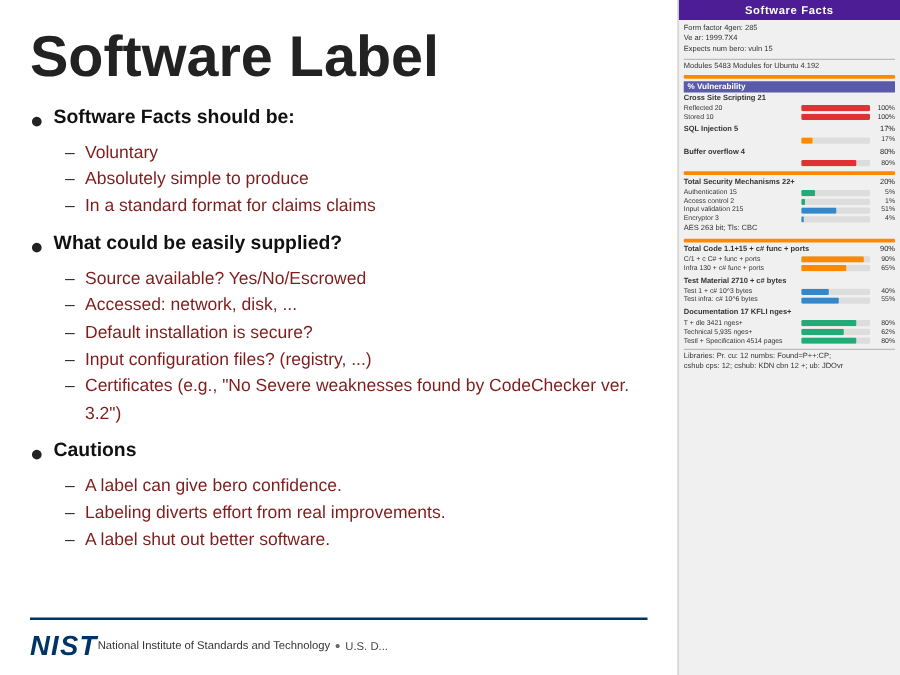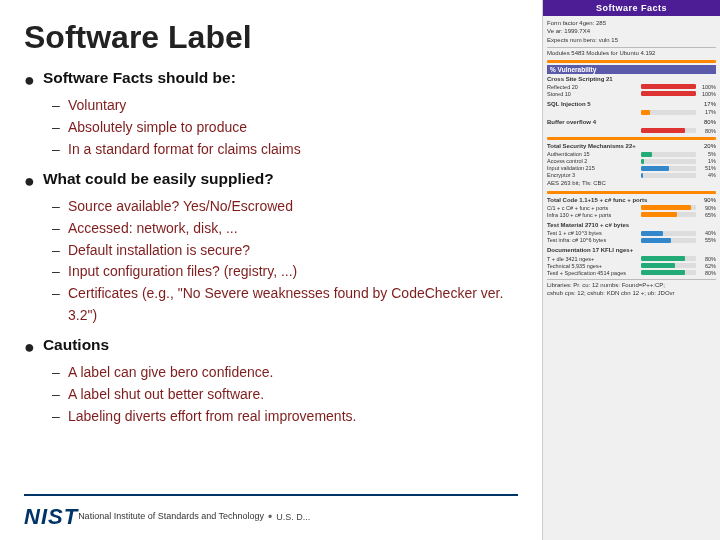--- a/index.html
+++ b/index.html
@@ -16,21 +16,21 @@
     
     .left-panel {
       flex: 1;
       padding: 20px 24px 10px 24px;
       display: flex;
       flex-direction: column;
       justify-content: flex-start;
     }
 
     .slide-title {
-      font-size: 32px;
+      font-size: 46px;
       font-weight: bold;
       color: #222;
       margin-bottom: 14px;
       line-height: 1.1;
     }
 
     .bullet-section {
       margin-bottom: 10px;
     }
 
@@ -252,22 +252,22 @@
     </ul>
   </div>
 
   <div class="bullet-section">
     <div class="main-bullet">
       <span class="dot">●</span>
       <span>Cautions</span>
     </div>
     <ul class="sub-bullets">
       <li>A label can give bero confidence.</li>
+      <li>Labeling diverts effort from real improvements.</li>
       <li>A label shut out better software.</li>
-      <li>Labeling diverts effort from real improvements.</li>
     </ul>
   </div>
 
   <div class="footer">
     <div class="nist-logo">
       <span class="nist-wordmark">NIST</span>
     </div>
     <div class="nist-text">National Institute of Standards and Technology</div>
     <span class="footer-sep">•</span>
     <span class="footer-agency">U.S. D...</span>

